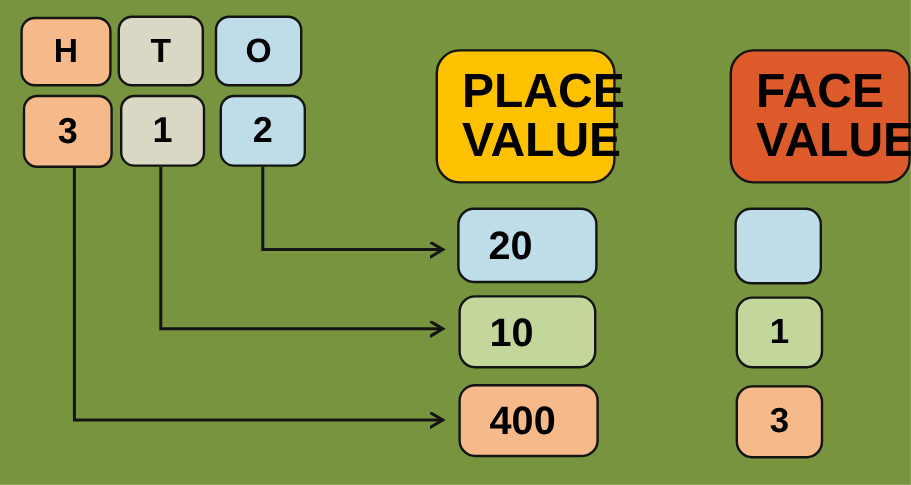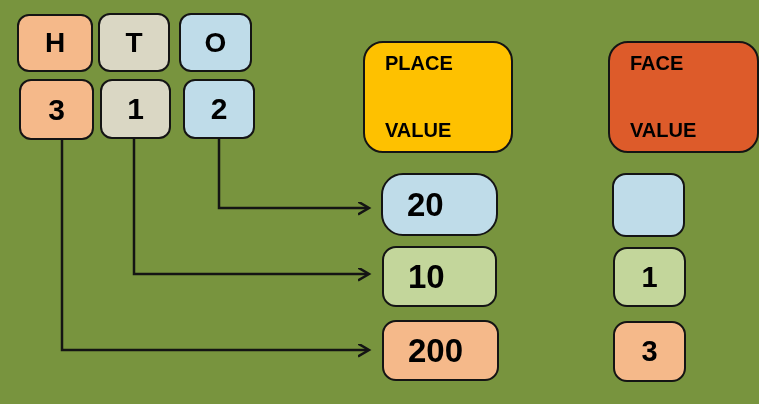--- a/index.html
+++ b/index.html
@@ -36,36 +36,36 @@
   
   .d3-box { left: 19px;  top: 79px; width: 75px; height: 61px; font-size: 30px; }
   .d1-box { left: 100px; top: 79px; width: 71px; height: 60px; font-size: 30px; }
   .d2-box { left: 183px; top: 79px; width: 72px; height: 60px; font-size: 30px; }
 
   
   .title-card {
     border-radius: 20px;
     flex-direction: column;
     align-items: flex-start;
-    justify-content: space-between;
+    justify-content: center;
     padding-left: 20px;
-    font-size: 20px;
+    font-size: 40px;
     line-height: 41px;
   }
   .place-card { left: 363px; top: 41px; width: 150px; height: 112px; }
   .face-card  { left: 573px; top: 41px; width: 151px; height: 112px; }
 
   
   .pv {
     justify-content: flex-start;
     padding-left: 24px;
     font-size: 33px;
     border-radius: 14px;
   }
-  .pv-20  { left: 381px; top: 173px; width: 117px; height: 63px; border-radius: 22px; }
+  .pv-20  { left: 381px; top: 173px; width: 117px; height: 63px; }
   .pv-10  { left: 382px; top: 246px; width: 115px; height: 61px; }
   .pv-300 { left: 382px; top: 320px; width: 117px; height: 61px; }
 
   
   .fv { font-size: 29px; border-radius: 14px; }
   .fv-blank { left: 612px; top: 173px; width: 73px; height: 64px; }
   .fv-1     { left: 613px; top: 247px; width: 73px; height: 60px; }
   .fv-3     { left: 613px; top: 321px; width: 73px; height: 61px; }
 
   .arrows {
@@ -103,19 +103,19 @@
     <span>PLACE</span>
     <span>VALUE</span>
   </div>
   <div class="box redorange title-card face-card">
     <span>FACE</span>
     <span>VALUE</span>
   </div>
 
   <div class="box blue pv pv-20">20</div>
   <div class="box green pv pv-10">10</div>
-  <div class="box peach pv pv-300">200</div>
+  <div class="box peach pv pv-300">400</div>
 
   <div class="box blue fv fv-blank"></div>
   <div class="box green fv fv-1">1</div>
   <div class="box peach fv fv-3">3</div>
 
 </div>
 
 </body></html>

